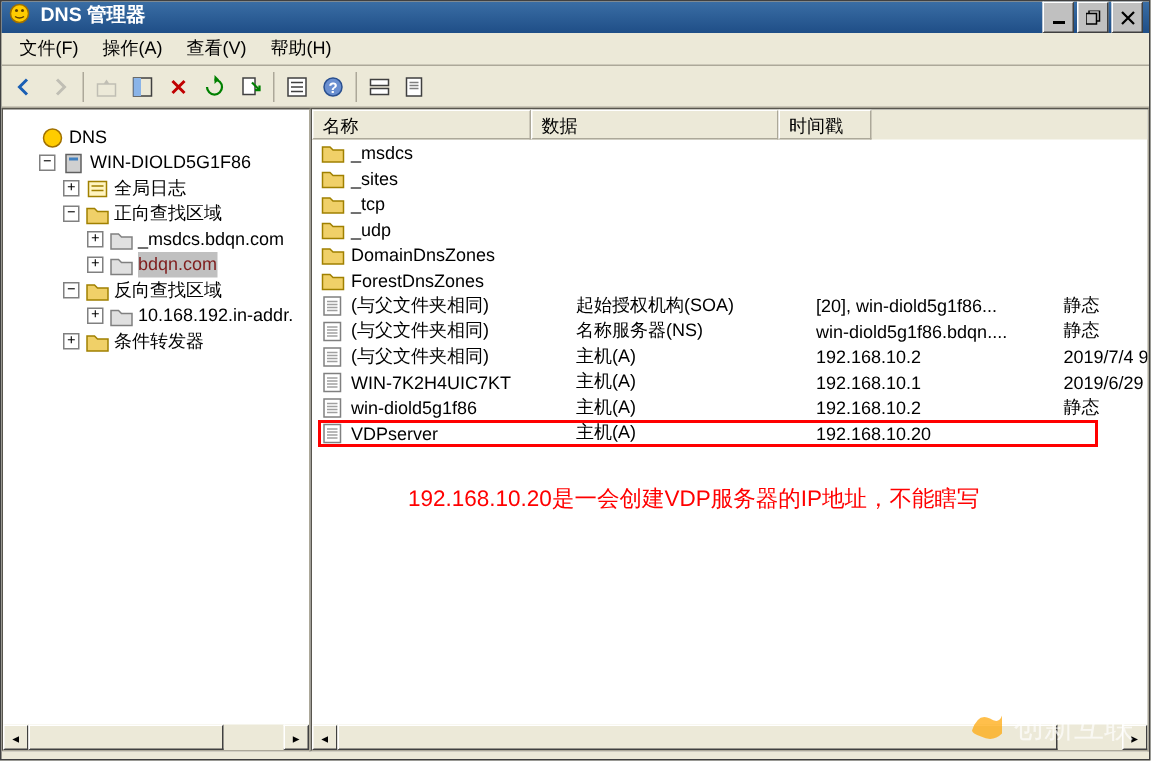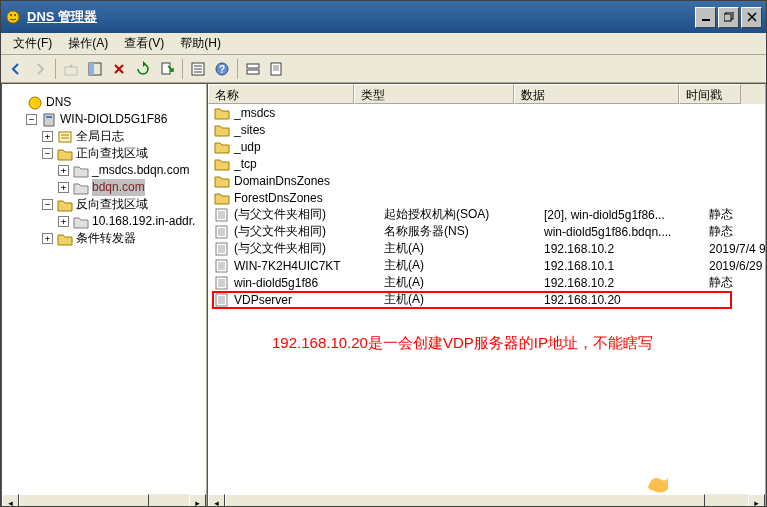--- a/index.html
+++ b/index.html
@@ -1,17 +1,17 @@
 <!DOCTYPE html>
 <html><head>
 <meta charset="utf-8">
 <style>
   * { box-sizing: border-box; margin: 0; padding: 0; }
   body { font-family: "Microsoft YaHei", "SimSun", Tahoma, sans-serif; font-size: 12px; background: #ece9d8; width: 767px; height: 507px; overflow: hidden; position: relative; border: 1px solid #404040; }
-  .titlebar { height: 32px; background: linear-gradient(to bottom, #3a6ea5 0%, #1f4e87 100%); color: #fff; display: flex; align-items: center; padding: 0 4px; position: relative; text-decoration: underline; }
+  .titlebar { height: 21px; background: linear-gradient(to bottom, #3a6ea5 0%, #1f4e87 100%); color: #fff; display: flex; align-items: flex-start; padding: 0 4px; position: relative; }
   .titlebar-icon { width: 16px; height: 16px; margin-right: 6px; display: inline-flex; align-items: center; justify-content: center; }
   .titlebar-text { font-weight: bold; font-size: 13px; flex: 1; }
   .window-btns { display: flex; gap: 2px; }
   .win-btn { width: 21px; height: 21px; background: #c0c0c0; border: 1px solid #fff; border-right-color: #404040; border-bottom-color: #404040; display: flex; align-items: center; justify-content: center; font-size: 10px; cursor: pointer; }
   .menubar { height: 22px; background: #ece9d8; display: flex; align-items: center; padding: 0 4px; font-size: 12px; border-bottom: 1px solid #aca899; }
   .menu-item { padding: 2px 8px; cursor: pointer; }
   .toolbar { height: 28px; background: #ece9d8; display: flex; align-items: center; padding: 0 4px; gap: 2px; border-bottom: 1px solid #aca899; }
   .tool-btn { width: 22px; height: 22px; border: 1px solid transparent; display: flex; align-items: center; justify-content: center; cursor: pointer; }
   .tool-sep { width: 1px; height: 20px; background: #aca899; margin: 0 2px; }
   .content { display: flex; height: calc(100% - 26px - 22px - 28px); }
@@ -243,21 +243,20 @@
     <div class="scrollbar-h" style="bottom:0;left:0;right:0">
       <div class="sb-btn" style="position:absolute;left:0">◂</div>
       <div class="sb-thumb-h" style="left:17px;width:130px"></div>
       <div class="sb-btn" style="position:absolute;right:0">▸</div>
     </div>
   </div>
 
   <div class="list-panel">
     <div class="list-header">
       <div class="col-head" style="width:146px">名称</div>
-      <div class="col-head" style="width:160px">类型</div>
       <div class="col-head" style="width:165px">数据</div>
       <div class="col-head" style="width:62px">时间戳</div>
     </div>
     <div class="list-body" id="list-body">
         <div class="list-row">
           <div class="list-cell" style="width:170px">
             <span class="list-icon">
               <svg width="16" height="16">
                 <path d="M1 4 L6 4 L8 6 L15 6 L15 14 L1 14 Z" fill="#f0d068" stroke="#a08000"></path>
               </svg>
@@ -281,34 +280,34 @@
           <div class="list-cell" style="width:165px"></div>
           <div class="list-cell" style="width:62px"></div>
         </div>
         <div class="list-row">
           <div class="list-cell" style="width:170px">
             <span class="list-icon">
               <svg width="16" height="16">
                 <path d="M1 4 L6 4 L8 6 L15 6 L15 14 L1 14 Z" fill="#f0d068" stroke="#a08000"></path>
               </svg>
             </span>
+            <span>_tcp</span>
+          </div>
+          <div class="list-cell" style="width:160px"></div>
+          <div class="list-cell" style="width:165px"></div>
+          <div class="list-cell" style="width:62px"></div>
+        </div>
+        <div class="list-row">
+          <div class="list-cell" style="width:170px">
+            <span class="list-icon">
+              <svg width="16" height="16">
+                <path d="M1 4 L6 4 L8 6 L15 6 L15 14 L1 14 Z" fill="#f0d068" stroke="#a08000"></path>
+              </svg>
+            </span>
             <span>_udp</span>
-          </div>
-          <div class="list-cell" style="width:160px"></div>
-          <div class="list-cell" style="width:165px"></div>
-          <div class="list-cell" style="width:62px"></div>
-        </div>
-        <div class="list-row">
-          <div class="list-cell" style="width:170px">
-            <span class="list-icon">
-              <svg width="16" height="16">
-                <path d="M1 4 L6 4 L8 6 L15 6 L15 14 L1 14 Z" fill="#f0d068" stroke="#a08000"></path>
-              </svg>
-            </span>
-            <span>_tcp</span>
           </div>
           <div class="list-cell" style="width:160px"></div>
           <div class="list-cell" style="width:165px"></div>
           <div class="list-cell" style="width:62px"></div>
         </div>
         <div class="list-row">
           <div class="list-cell" style="width:170px">
             <span class="list-icon">
               <svg width="16" height="16">
                 <path d="M1 4 L6 4 L8 6 L15 6 L15 14 L1 14 Z" fill="#f0d068" stroke="#a08000"></path>

